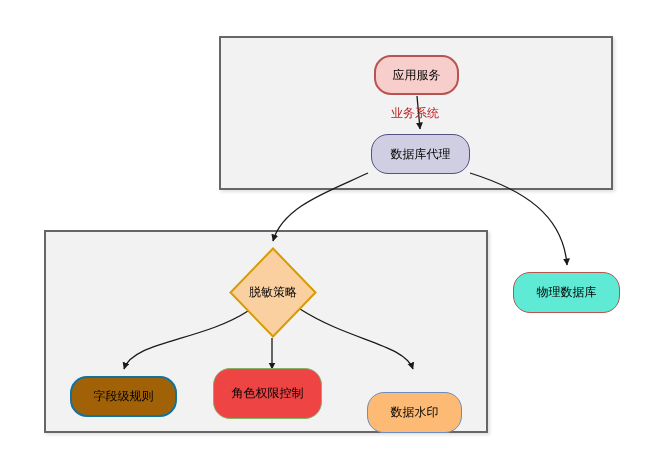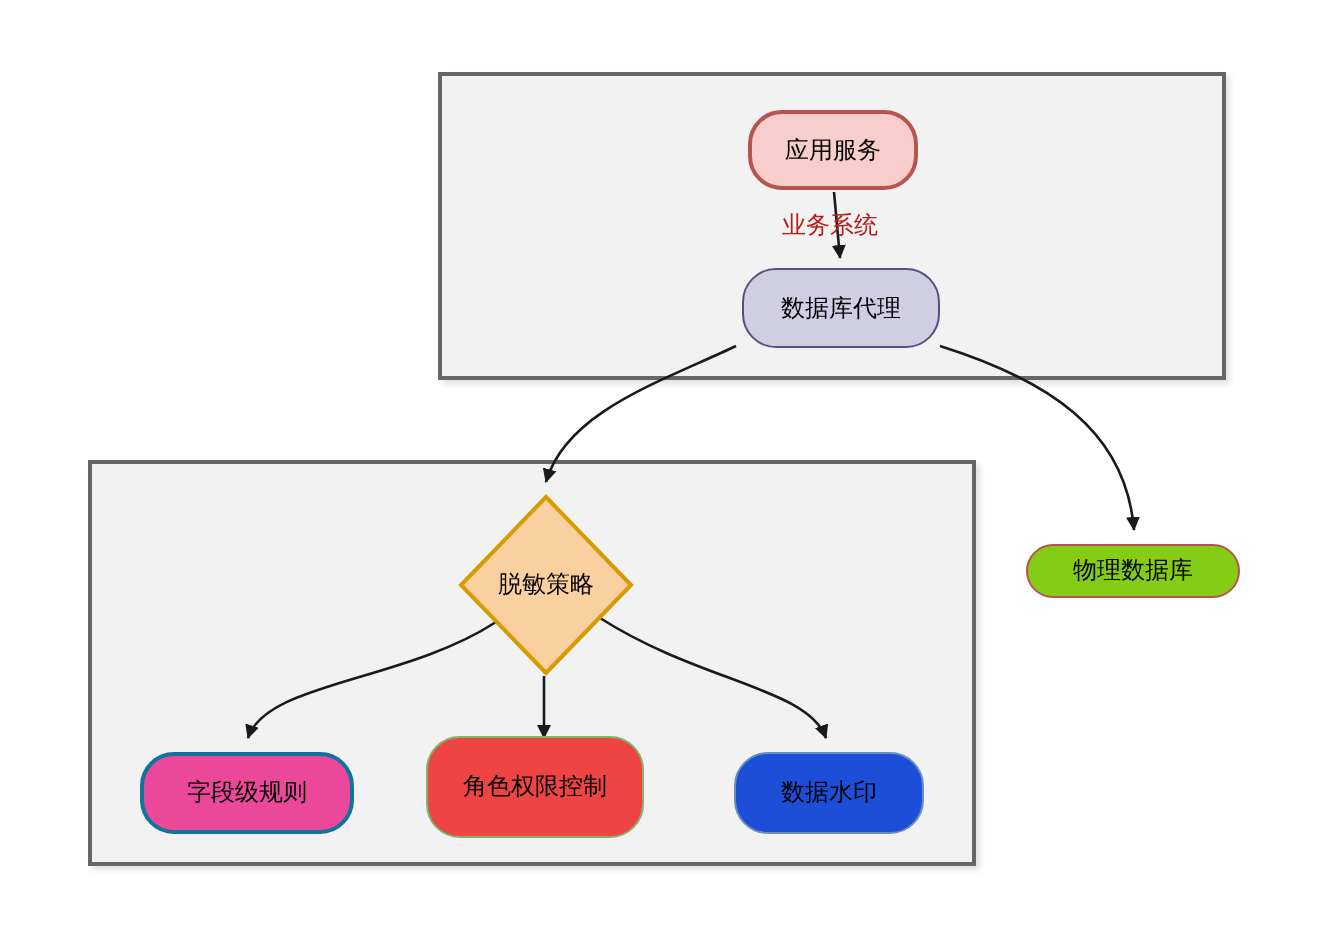--- a/index.html
+++ b/index.html
@@ -35,24 +35,24 @@
     align-items: center;
     justify-content: center;
     font-size: 12px;
     color: #000000;
     text-align: center;
     line-height: 1.2;
     border-radius: 17px;
   }
   #node-app-service  { left: 374px; top: 55px;  width: 85px;  height: 40px; background: #f8cecc; border: 2px solid #b85450; }
   #node-db-proxy     { left: 371px; top: 134px; width: 99px;  height: 40px; background: #d0cee2; border: 1.5px solid #56517e; }
-  #node-field-rules  { left: 70px;  top: 376px; width: 107px; height: 41px; background: #ec4899; border: 2px solid #10739e; text-align: right; }
+  #node-field-rules  { left: 70px;  top: 376px; width: 107px; height: 41px; background: #a16207; border: 2px solid #10739e; text-align: right; }
   #node-role-access  { left: 213px; top: 368px; width: 109px; height: 51px; background: #ef4444; border: 1.5px solid #82b366; }
-  #node-watermark    { left: 367px; top: 376px; width: 95px;  height: 41px; background: #1d4ed8; border: 1.5px solid #6c8ebf; align-items: center; }
-  #node-physical-db  { left: 513px; top: 272px; width: 107px; height: 27px; background: #84cc16; border: 1.5px solid #b85450; }
+  #node-watermark    { left: 367px; top: 392px; width: 95px;  height: 41px; background: #fdba74; border: 1.5px solid #6c8ebf; align-items: center; }
+  #node-physical-db  { left: 513px; top: 272px; width: 107px; height: 41px; background: #5eead4; border: 1.5px solid #b85450; }
 
   #node-masking-policy {
     left: 229px; top: 247px; width: 88px; height: 91px;
     background: transparent; border: none;
   }
   #node-masking-policy svg { position: absolute; left: 0; top: 0; }
   #node-masking-policy .diamond-label { position: relative; z-index: 1; }
 
   .edge-label {
     position: absolute;

